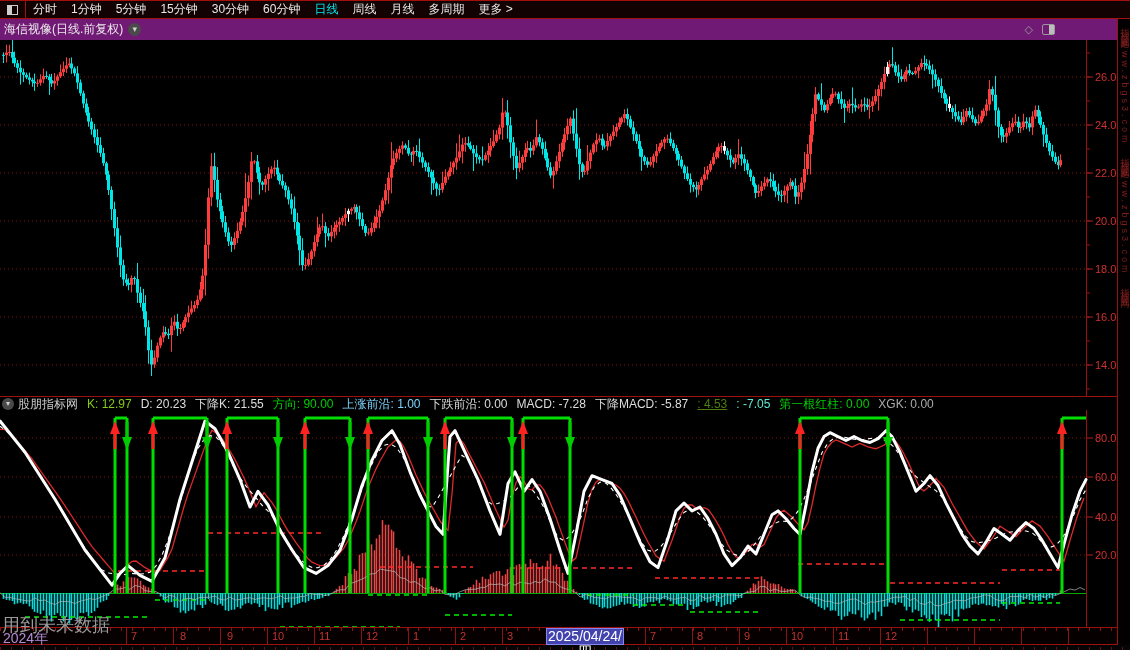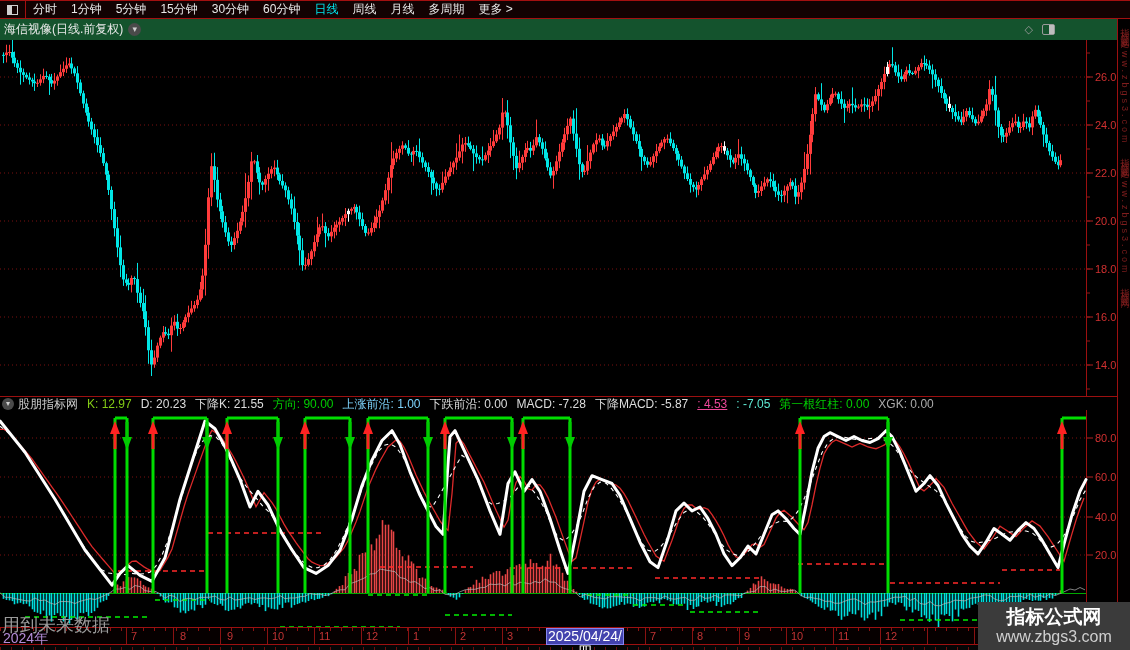--- a/index.html
+++ b/index.html
@@ -13,21 +13,21 @@
   .tb-toggle{width:26px;height:100%;display:flex;align-items:center;justify-content:center;
              border-right:1px solid #a31010;box-sizing:border-box;cursor:pointer;}
   .tgl-ico{width:11px;height:10px;border:1px solid #cfcfcf;box-sizing:border-box;}
   .tgl-ico>div{width:45%;height:100%;background:#cfcfcf;}
   .tb-item{margin:0 7px;white-space:nowrap;cursor:pointer;}
   .tb-item.active{color:#00e5ee;}
   .tb-right{margin-left:auto;display:flex;height:100%;align-items:stretch;}
   .tb-cell{display:flex;align-items:center;padding:0 9px;border-left:1px solid #a31010;
            white-space:nowrap;cursor:pointer;}
   
-  .titlebar{position:absolute;left:0;top:19px;width:1130px;height:21px;background:#14532d;
+  .titlebar{position:absolute;left:0;top:19px;width:1130px;height:21px;background:#701a75;
             display:flex;align-items:center;color:#eaeaea;font-size:12px;}
   .titlebar .t-text{margin-left:4px;}
   .chev-circle{width:13px;height:13px;border-radius:50%;background:#4a4a4a;color:#cfcfcf;
                font-size:9px;line-height:13px;text-align:center;margin-left:5px;cursor:pointer;}
   .t-icons{margin-left:auto;margin-right:75px;display:flex;align-items:center;gap:9px;}
   .dia{color:#9a9a9a;font-size:11px;cursor:pointer;}
   .lay-ico{width:13px;height:11px;border:1px solid #9a9a9a;border-radius:2px;box-sizing:border-box;
            display:flex;justify-content:flex-end;cursor:pointer;}
   .lay-ico>div{width:45%;height:100%;background:#bdbdbd;}
   
@@ -891,21 +891,21 @@
 
   <span class="ih-item" style="color: rgb(204, 204, 204);">股朋指标网</span>
       <span class="ih-item" style="color: #84cc16;">K: 12.97</span>
       <span class="ih-item" style="color: rgb(221, 221, 221);">D: 20.23</span>
       <span class="ih-item" style="color: rgb(221, 221, 221);">下降K: 21.55</span>
       <span class="ih-item" style="color: rgb(0, 204, 0);">方向: 90.00</span>
       <span class="ih-item" style="color: #7dd3fc;">上涨前沿: 1.00</span>
       <span class="ih-item" style="color: rgb(221, 221, 221);">下跌前沿: 0.00</span>
       <span class="ih-item" style="color: rgb(221, 221, 221);">MACD: -7.28</span>
       <span class="ih-item" style="color: rgb(221, 221, 221);">下降MACD: -5.87</span>
-      <span class="ih-item" style="color: #ec4899; text-decoration: underline;">: 4.53</span>
+      <span class="ih-item" style="color: #4d7c0f; text-decoration: underline;">: 4.53</span>
       <span class="ih-item" style="color: #5eead4;">: -7.05</span>
       <span class="ih-item" style="color: rgb(0, 204, 0);">第一根红柱: 0.00</span>
       <span class="ih-item" style="color: rgb(170, 170, 170);">XGK: 0.00</span>
     </div>
 
   <svg id="indSvg" width="1117" height="218">
       <line x1="0" y1="28" x2="1086" y2="28" stroke="#7a1010" stroke-width="1" stroke-dasharray="1 3"></line>
       <line x1="1086" y1="28" x2="1093" y2="28" stroke="#b02020" stroke-width="1"></line>
       <text x="1095" y="32" fill="#d03030" font-size="11" font-family="Liberation Sans">80.00</text>
       <line x1="0" y1="67" x2="1086" y2="67" stroke="#7a1010" stroke-width="1" stroke-dasharray="1 3"></line>
@@ -1413,20 +1413,16 @@
       <span class="x-month" style="left: 791px;">10</span>
       <span class="x-month" style="left: 838px;">11</span>
       <span class="x-month" style="left: 885px;">12</span>
     </div>
   <div class="bottomstrip"></div>
 
   <div class="side-strip">
     <span>指标公式网 www.zbgs3.com 指标公式网 www.zbgs3.com 指标公式网</span>
   </div>
 
-  <div class="corner-wm">
-    <span class="b">指标公式网</span>
-    <span class="u">www.zbgs3.com</span>
-  </div>
 
   <div class="future-note">用到未来数据</div>
 
 </div>
 
 </body></html>

